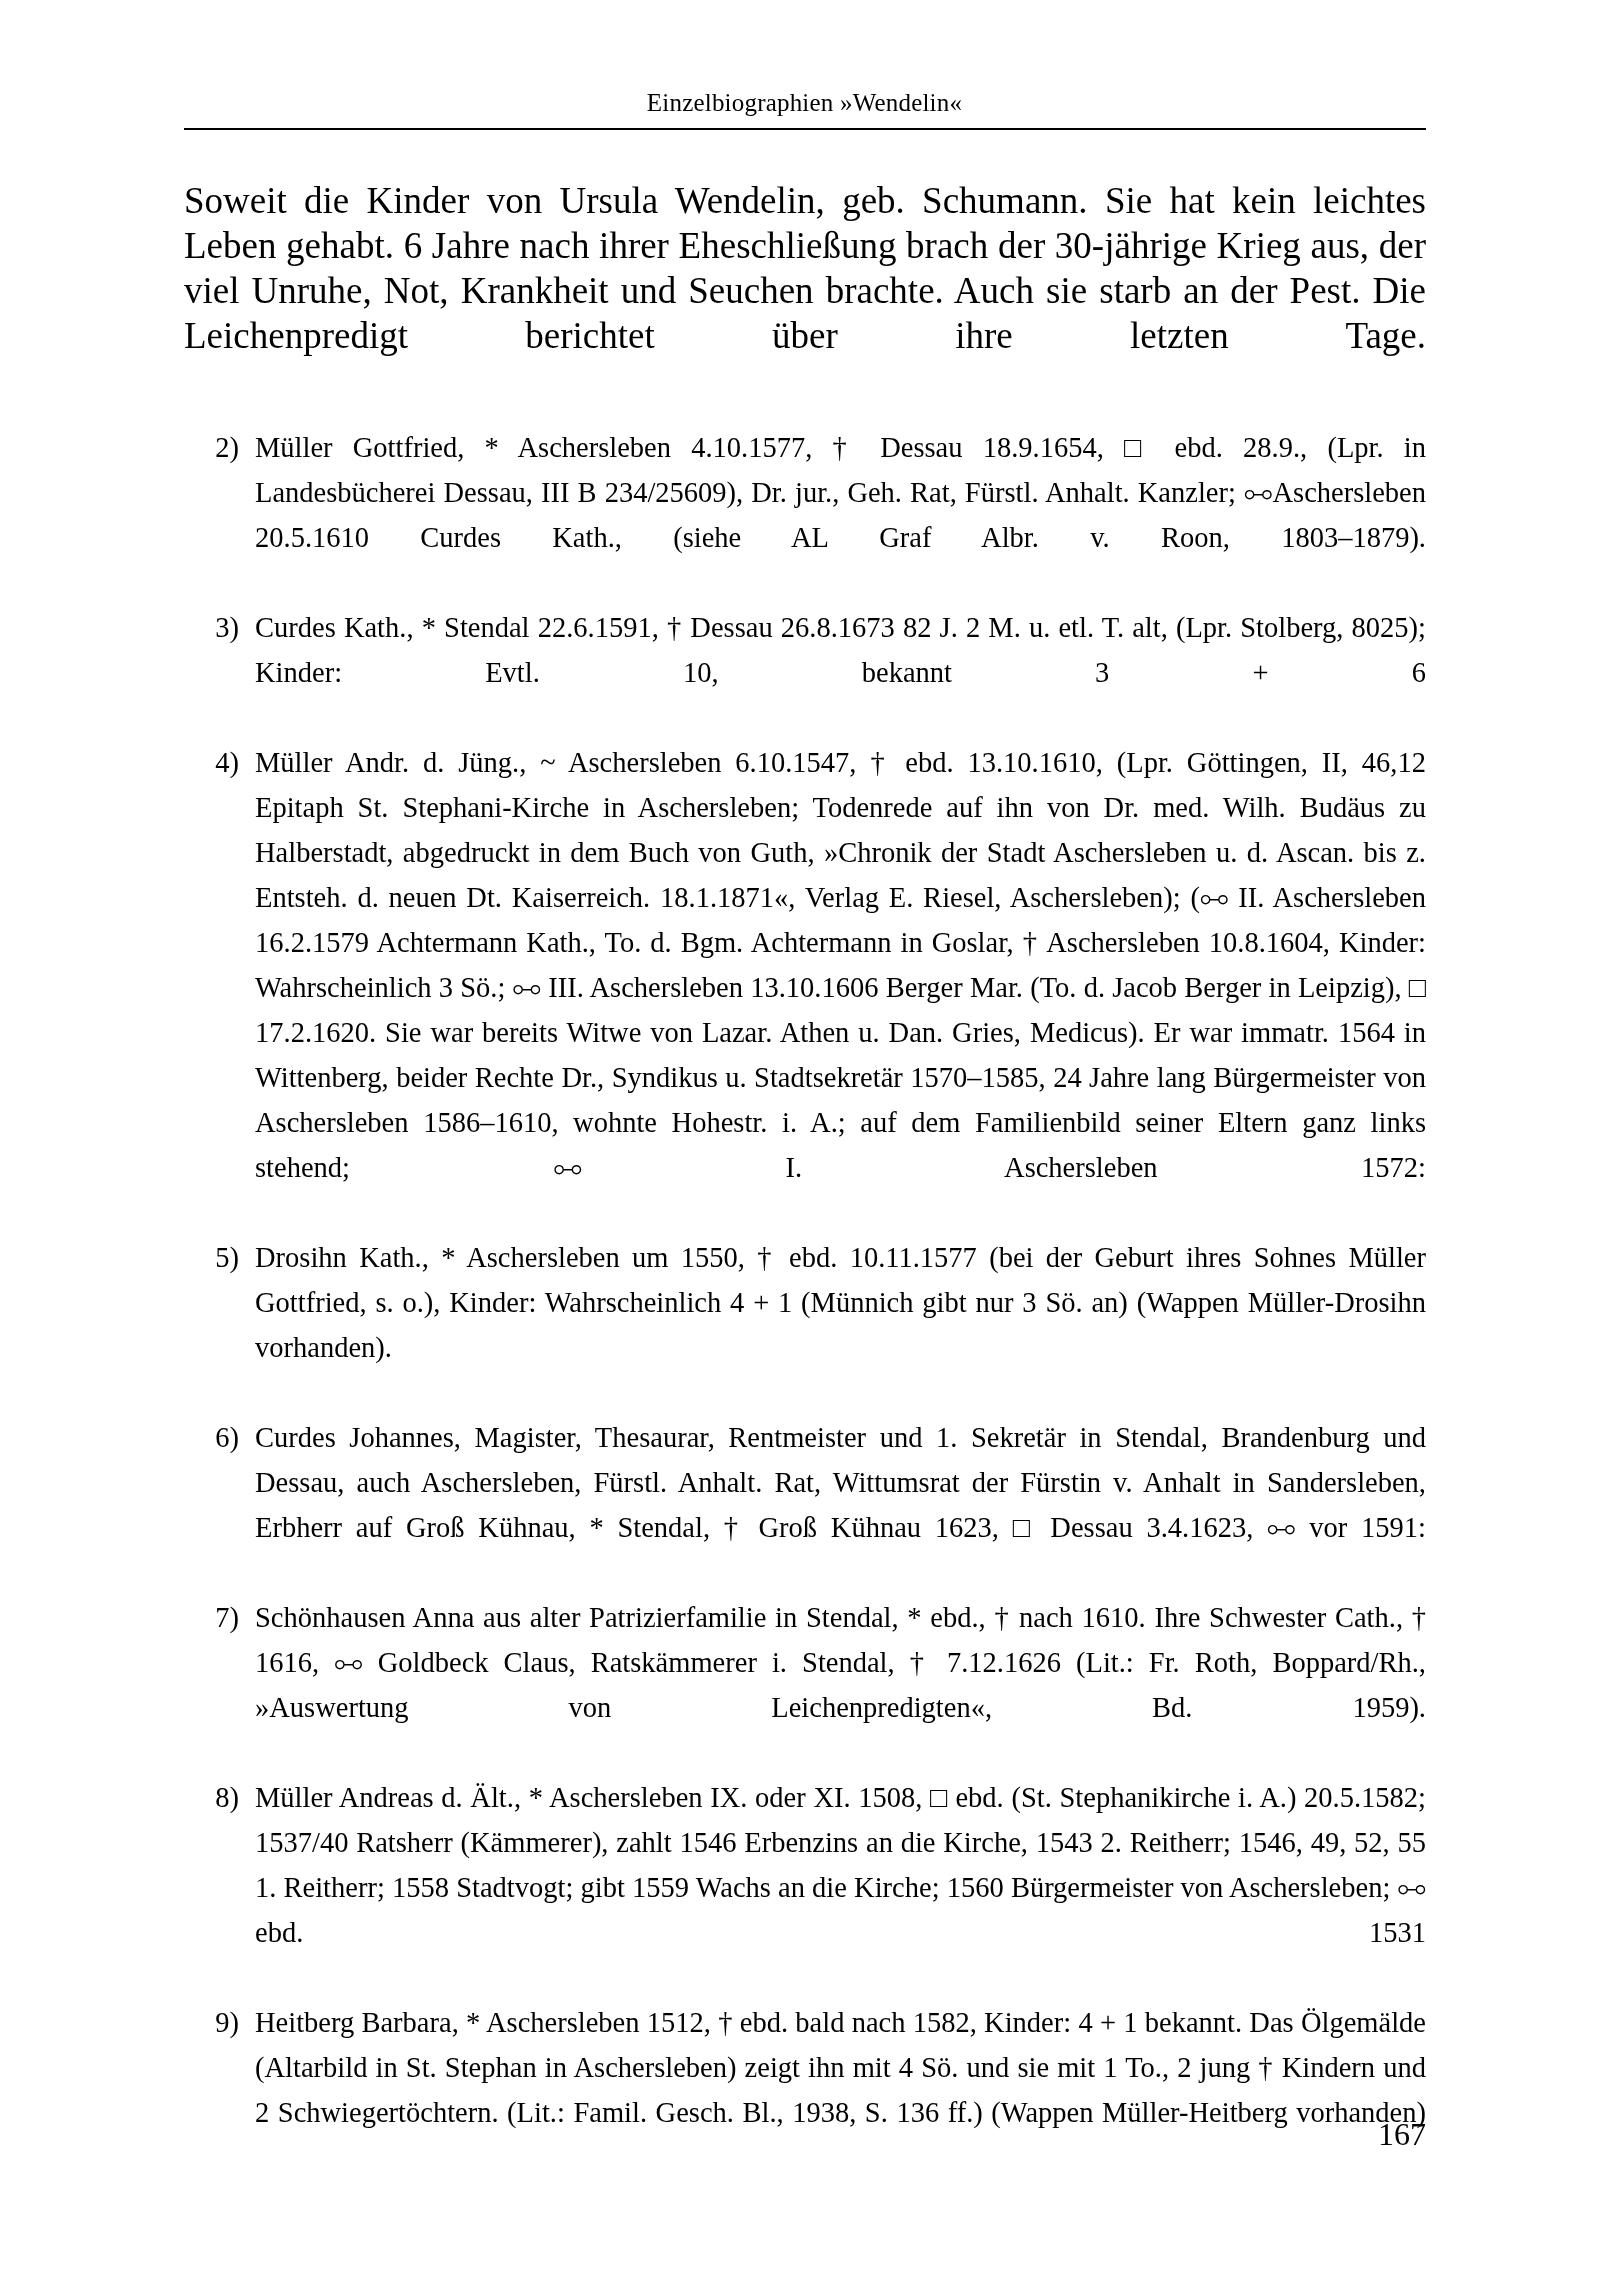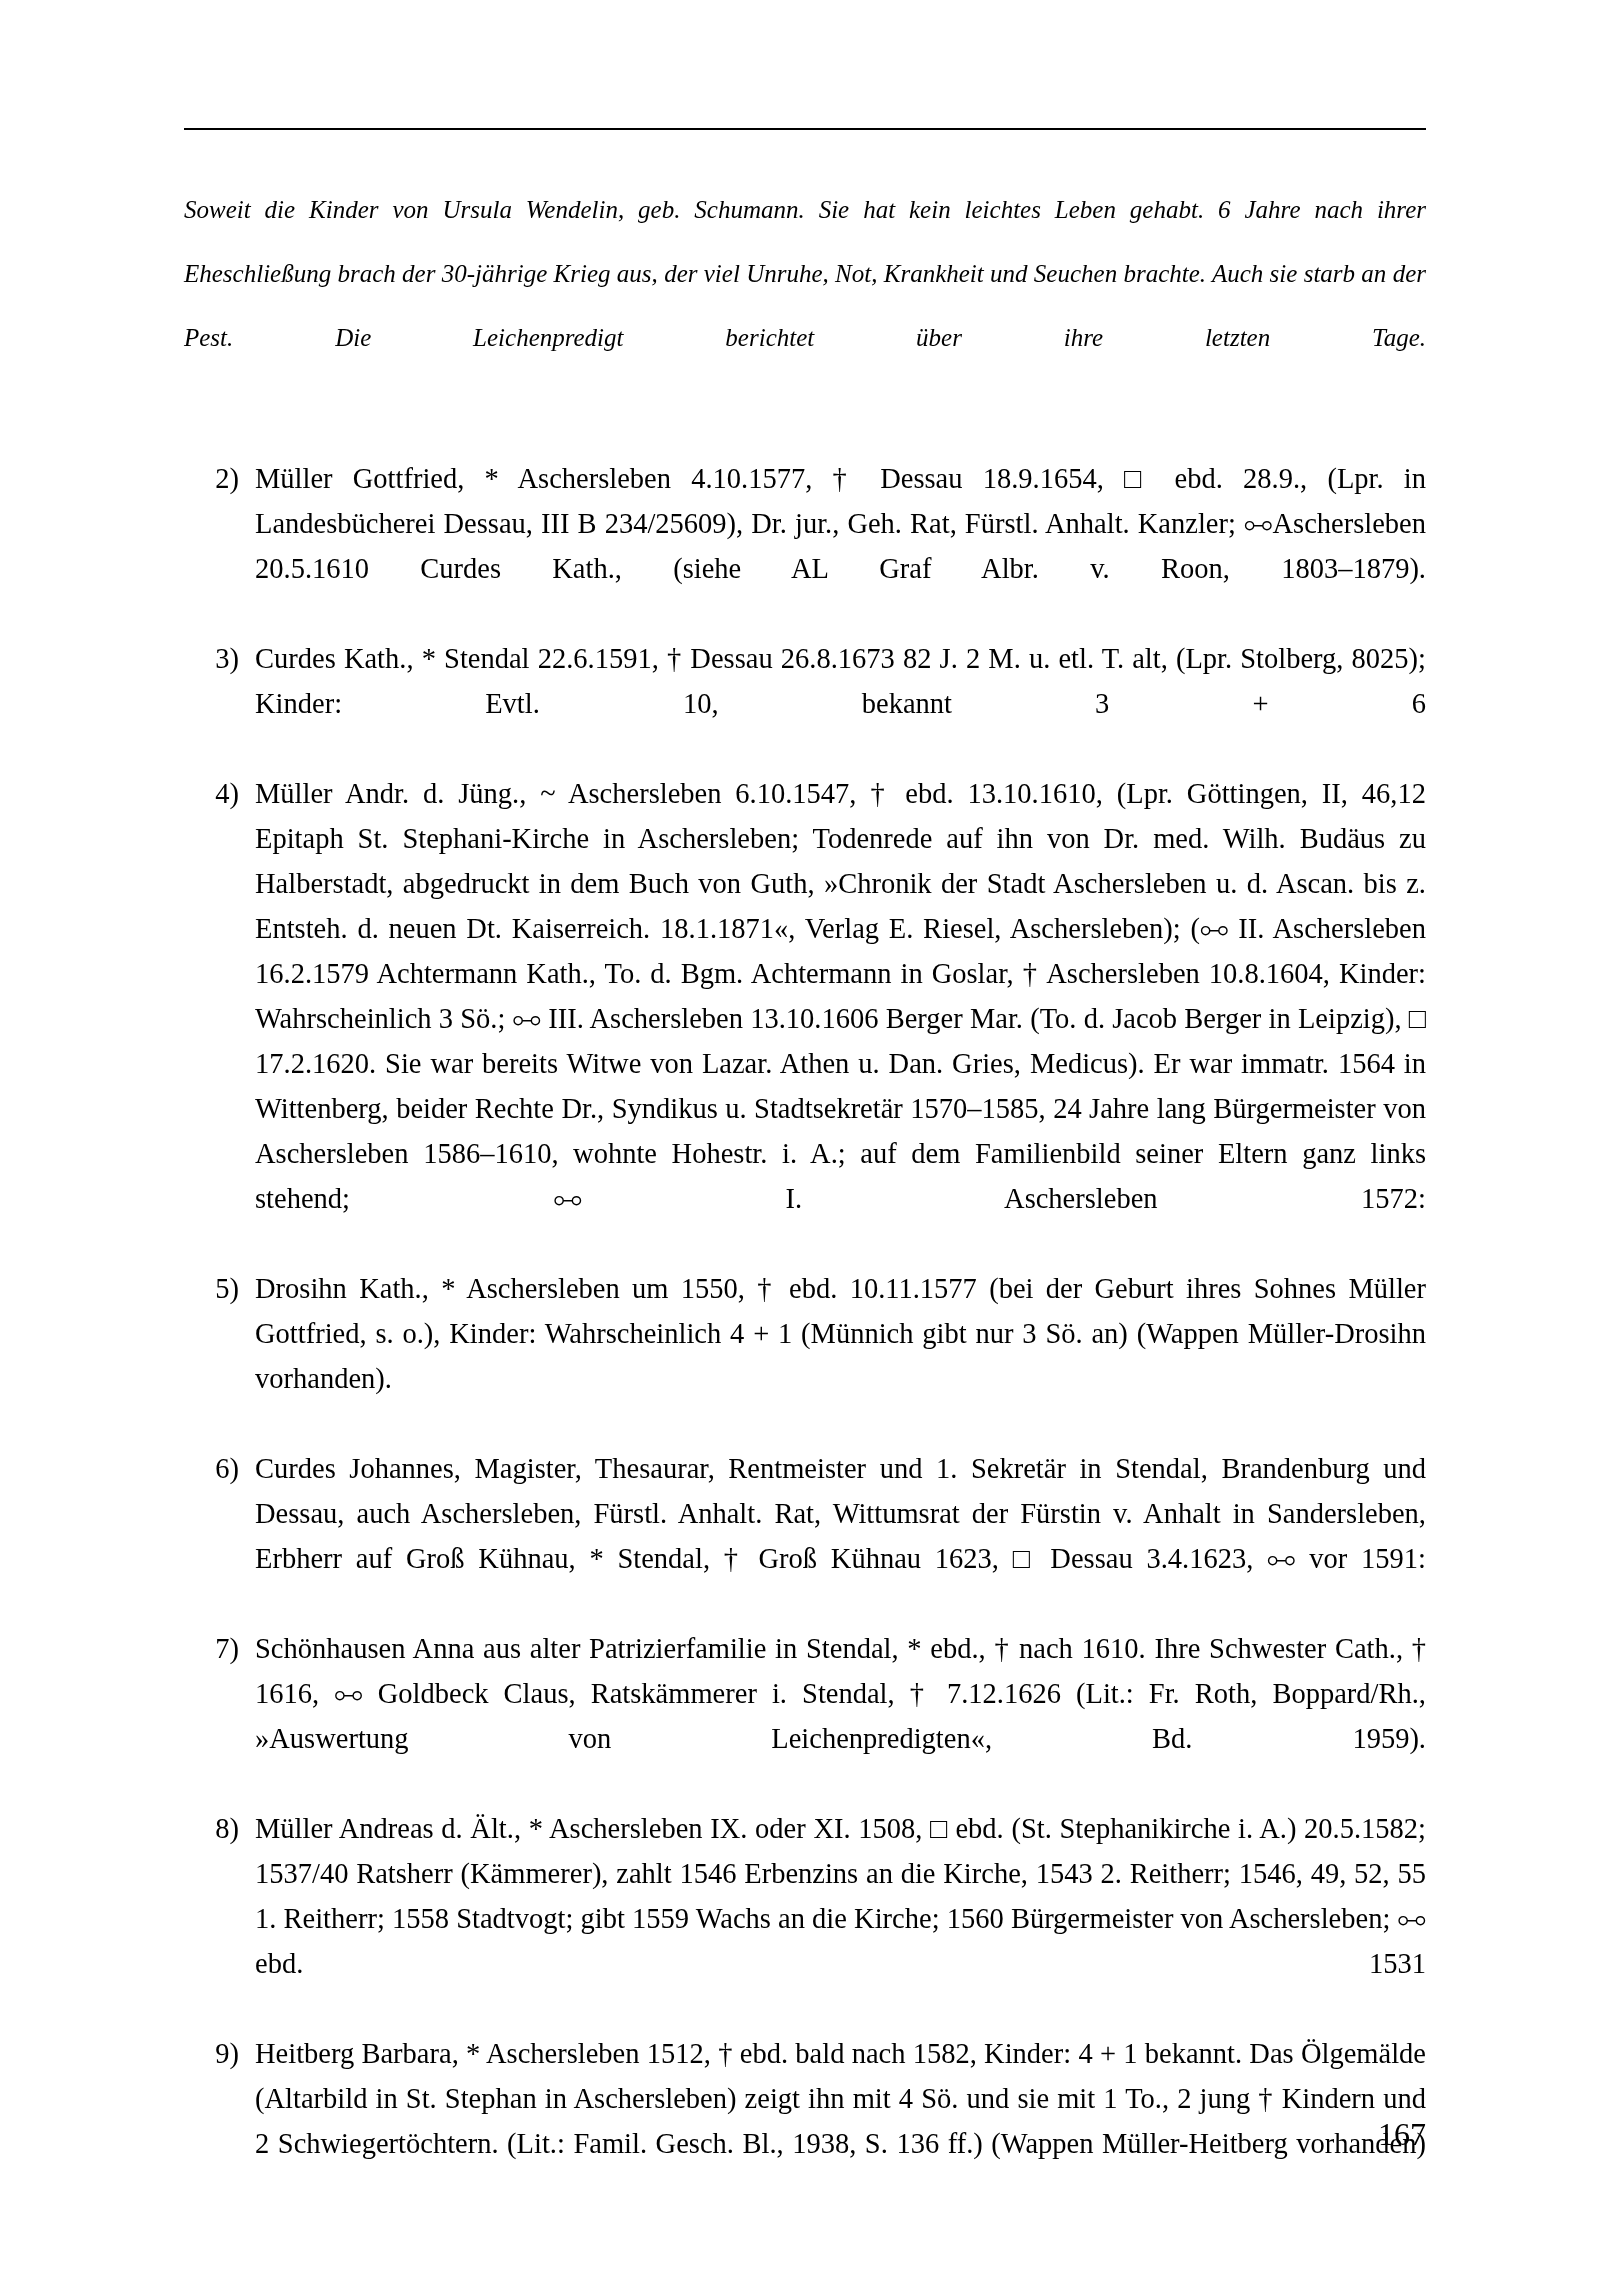--- a/index.html
+++ b/index.html
@@ -44,26 +44,25 @@
   
   .body-col {
     position: absolute;
     left: 184px;
     top: 178px;
     width: 1242px;
   }
 
   p.para {
     margin: 0 0 21.5px 0;
-    font-size: 25px;
-    line-height: 64px;
+    font-size: 37px;
+    line-height: 45px;
     text-align: justify;
     text-justify: inter-word;
     hyphens: manual;
-    font-style: italic;
   }
   p.para:last-child { margin-bottom: 0; }
 
   p.lead-in {
     margin: 0 0 5px 0;
     font-size: 28.5px;
     line-height: 45px;
     text-align: left;
   }
 
@@ -115,20 +114,21 @@
     line-height: 1;
     text-align: left;
     margin-left: 8px;
   }
 </style>
 </head>
 <body>
 
 <div class="page">
 
+  <div class="running-head">Einzelbiographien »Wendelin«</div>
   <div class="head-rule"></div>
 
   <div class="body-col">
 
     <p class="para">Soweit die Kinder von Ursula Wendelin, geb. Schumann. Sie hat kein leichtes Leben gehabt. 6 Jahre nach ihrer Eheschließung brach der 30-jährige Krieg aus, der viel Unruhe, Not, Krankheit und Seuchen brachte. Auch sie starb an der Pest. Die Leichenpredigt berichtet über ihre letzten Tage.</p>
 
 
 
     <ol class="ancestors">
 

